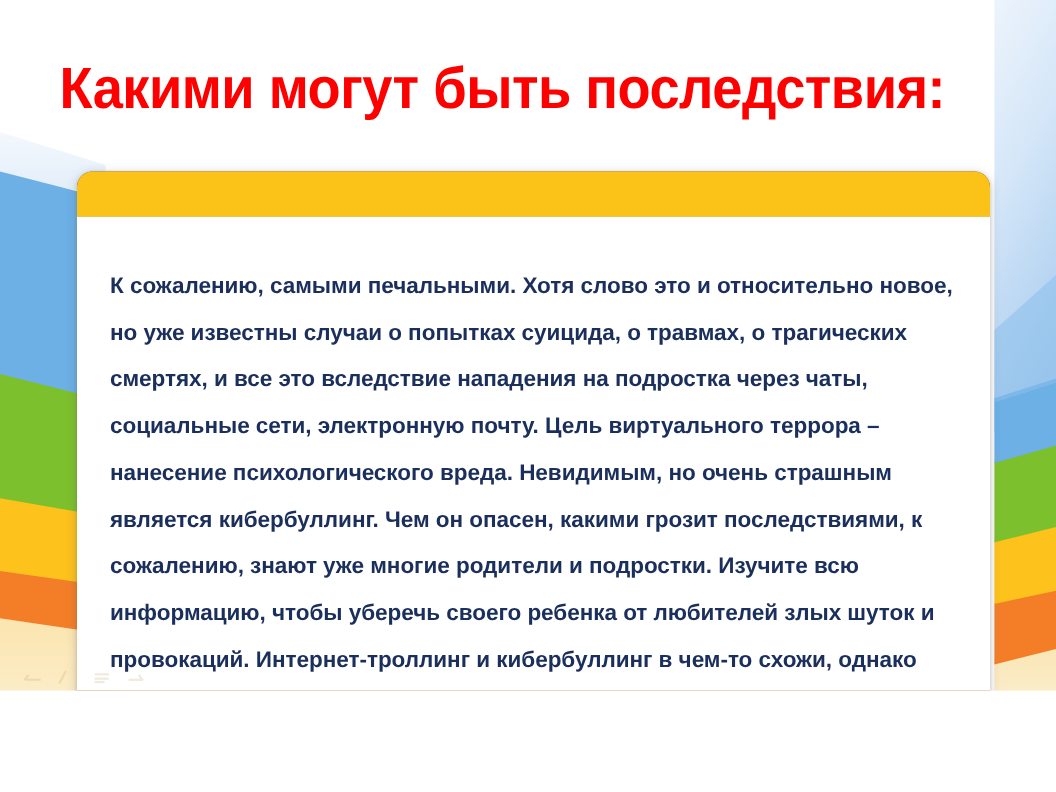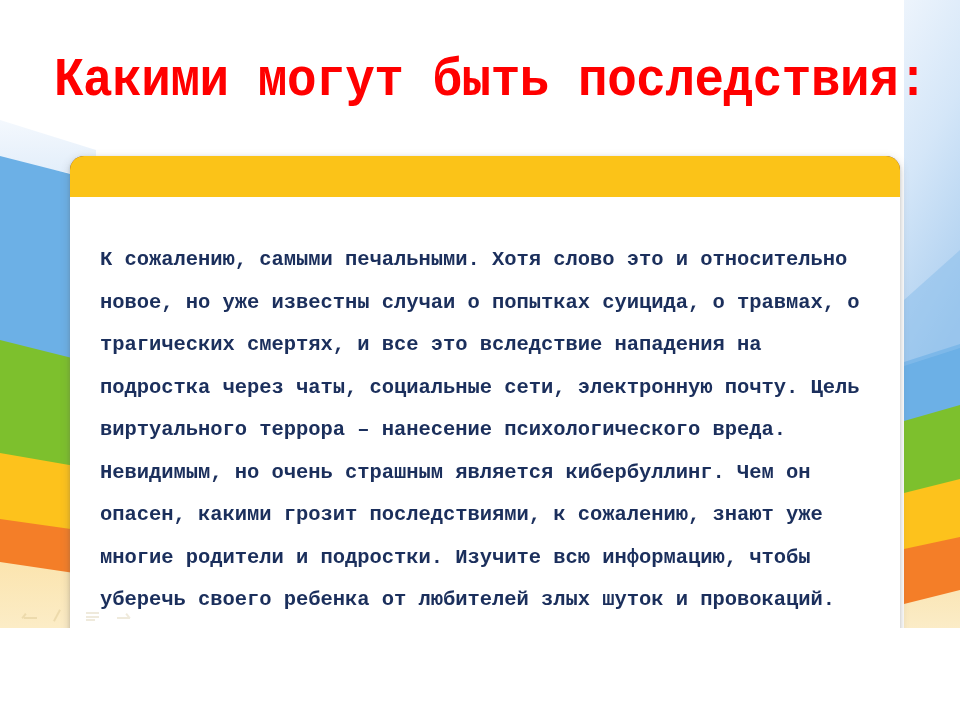--- a/index.html
+++ b/index.html
@@ -6,21 +6,21 @@
     margin: 0;
     padding: 0;
     background: #ffffff;
   }
   #slide {
     position: relative;
     width: 960px;
     height: 628px;
     overflow: hidden;
     background: #ffffff;
-    font-family: Liberation Mono, monospace;
+    font-family: Liberation Sans, sans-serif;
   }
 
   
   .bg-layer {
     position: absolute;
     inset: 0;
     overflow: hidden;
   }
   .bg-svg {
     position: absolute;

